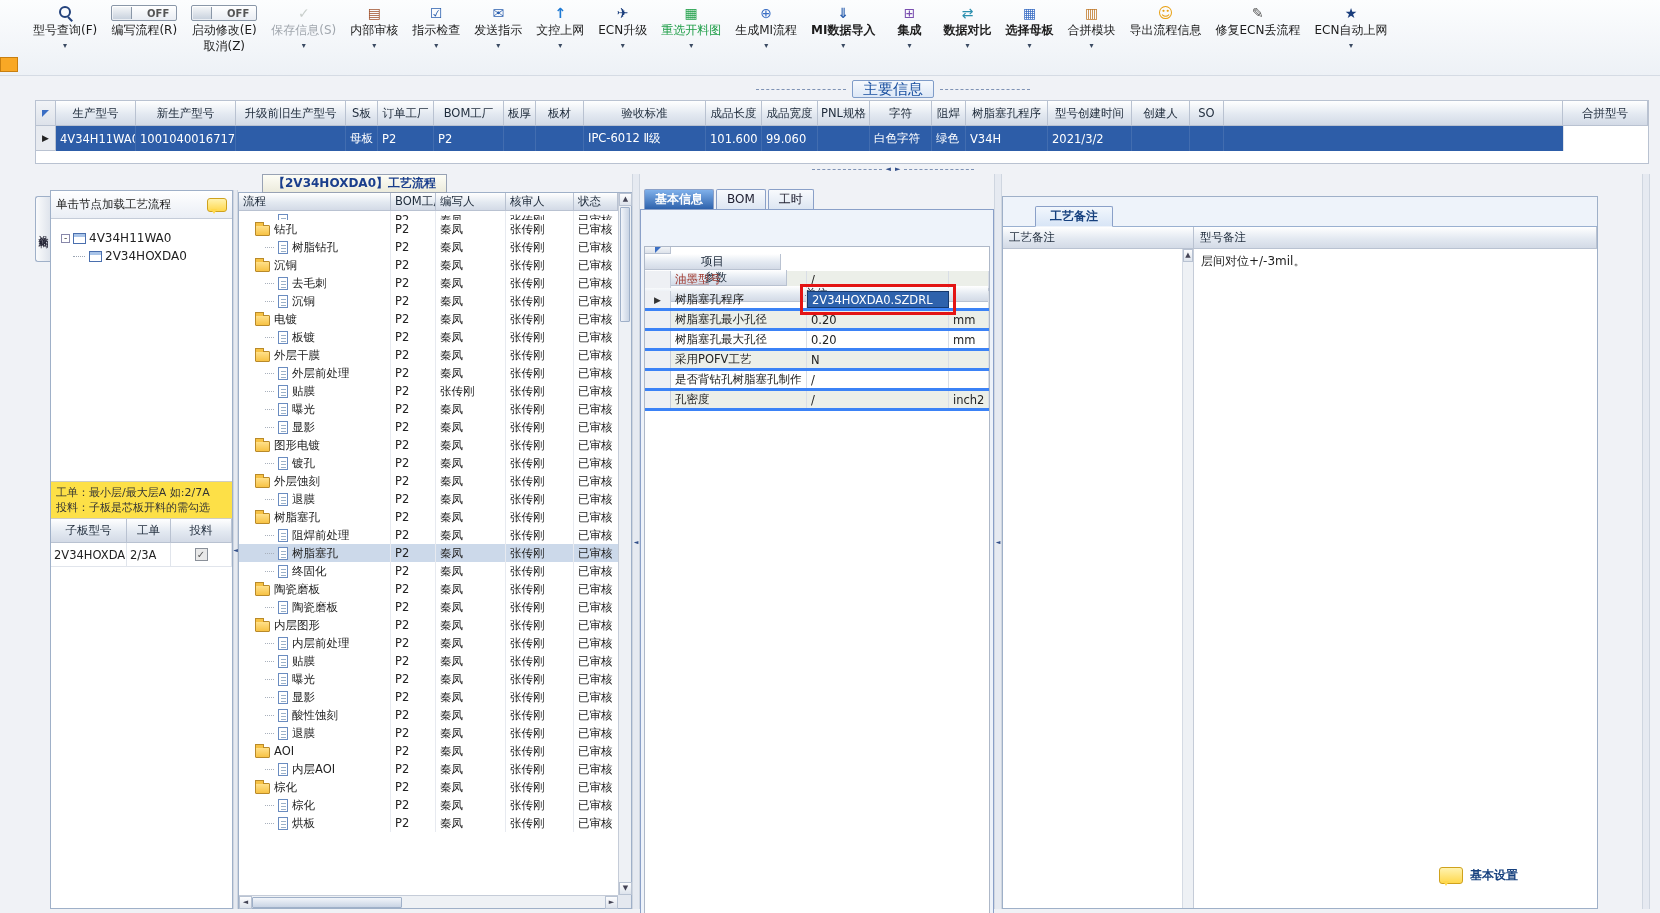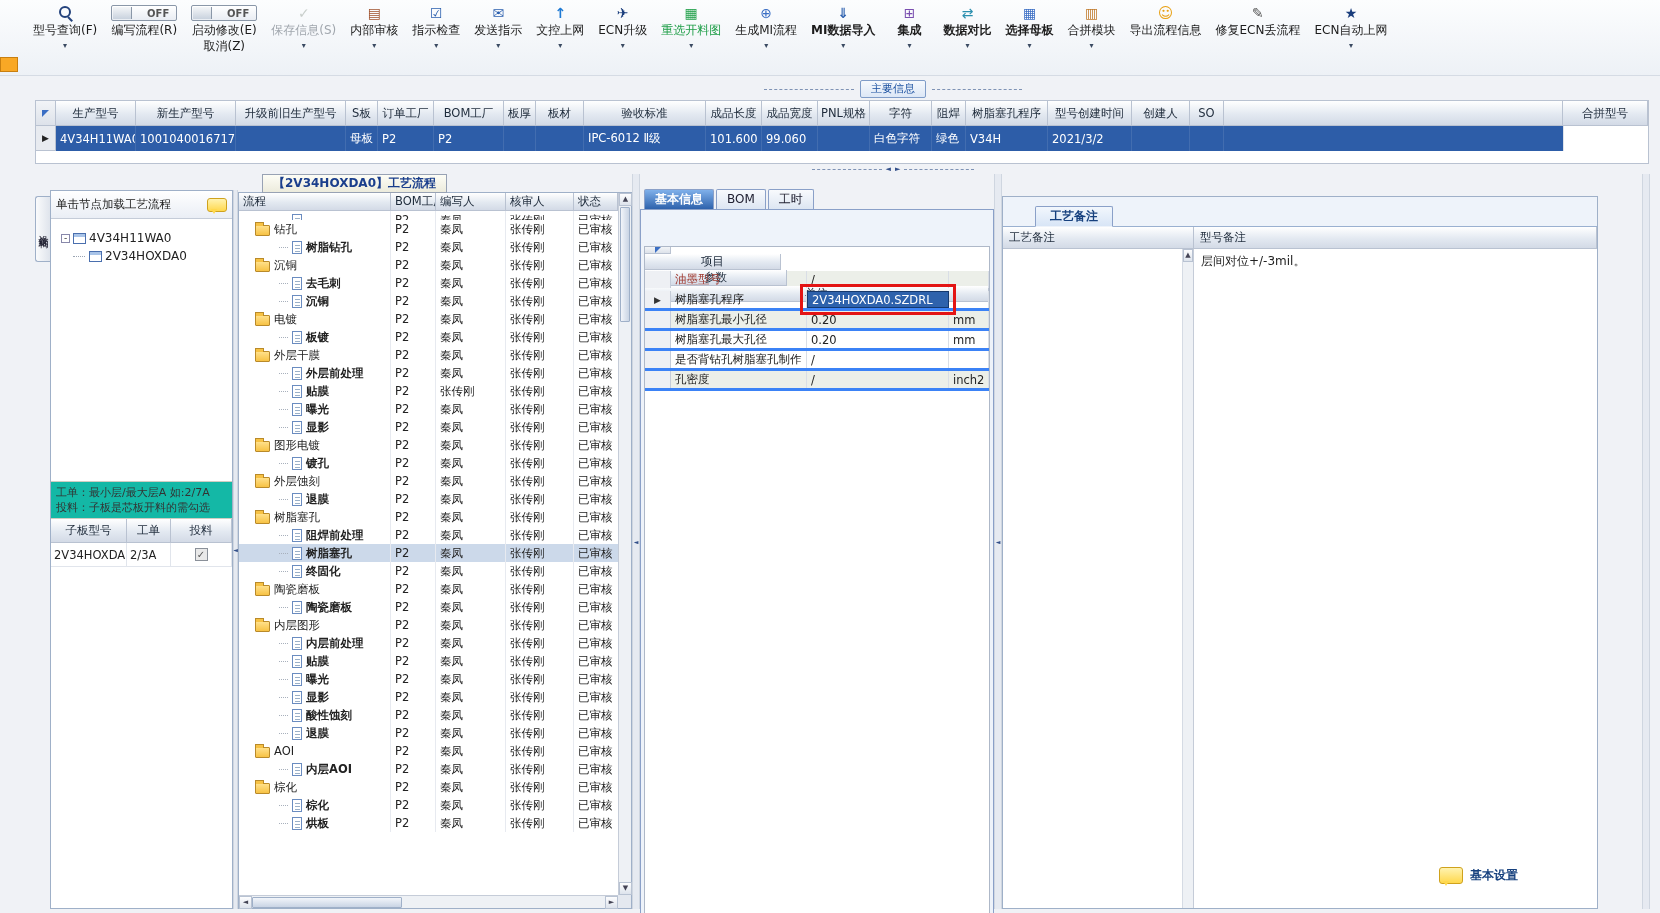--- a/index.html
+++ b/index.html
@@ -58,21 +58,21 @@
   .i-wrench::before{content:"✎";color:#555;}
   .i-star::before{content:"★";color:#1a3d7c;}
 
   #dock-tab{position:absolute;left:0;top:57px;width:18px;height:15px;
             background:#f9a825;border:1px solid #c87f10;}
 
   
   #main-info{position:absolute;left:35px;top:78px;width:1614px;}
   .mi-tabrow{height:22px;display:flex;align-items:center;justify-content:center;padding-left:102px;}
   .mi-dash{width:90px;border-top:1px dashed #7f93b5;margin:0 6px;}
-  .mi-tab{font-size:11px;color:#1a50a0;background:linear-gradient(#f6f9fd,#dce7f6);
+  .mi-tab{font-size:15px;color:#1a50a0;background:linear-gradient(#f6f9fd,#dce7f6);
           border:1px solid #7f9cc8;padding:1px 10px;border-radius:2px;line-height:14px;}
   .mi-grid{border:1px solid #b9c2d1;background:#fff;height:64px;overflow:hidden;}
   .mi-row{display:flex;height:25px;}
   .mi-row > div{flex:none;overflow:hidden;}
   .mi-row > div:nth-of-type(1){width:20px;}
   .mi-row > div:nth-of-type(2){width:80px;}
   .mi-row > div:nth-of-type(3){width:100px;}
   .mi-row > div:nth-of-type(4){width:110px;}
   .mi-row > div:nth-of-type(5){width:32px;}
   .mi-row > div:nth-of-type(6){width:56px;}
@@ -130,21 +130,21 @@
   .lp-tree{height:262px;flex:none;padding-top:10px;}
   .tree-node{display:flex;align-items:center;gap:3px;height:18px;padding-left:10px;
              font-size:12px;color:#222;white-space:nowrap;cursor:pointer;}
   .tree-node.lvl1{padding-left:22px;}
   .tree-node.lvl1::before{content:"";width:12px;border-top:1px dotted #9aa4b2;margin-right:1px;}
   .expander{width:9px;height:9px;flex:none;border:1px solid #88a;background:#fff;
             display:flex;align-items:center;justify-content:center;
             font-size:9px;line-height:7px;color:#333;}
   .win-icon{width:13px;height:11px;flex:none;border:1px solid #4a6fae;background:#fff;position:relative;}
   .win-icon::before{content:"";position:absolute;left:0;right:0;top:0;height:3px;background:#a9c4e8;}
-  .lp-notes{flex:none;background:#14b8a6;border-top:1px solid #cfcdc2;border-bottom:1px solid #cfcdc2;
+  .lp-notes{flex:none;background:#fde047;border-top:1px solid #cfcdc2;border-bottom:1px solid #cfcdc2;
             padding:3px 5px;font-size:11px;color:#333;line-height:15px;}
   .lp-table{flex:1 1 auto;}
   .lpt-row{display:flex;height:24px;}
   .lpt-row > div{flex:none;overflow:hidden;}
   .lpt-row > div:nth-of-type(1){width:76px;}
   .lpt-row > div:nth-of-type(2){width:44px;}
   .lpt-row > div:nth-of-type(3){flex:1 1 auto;}
   .lpt-hcell{display:flex;align-items:center;justify-content:center;font-size:11.5px;color:#1d2a3a;}
   .lpt-data .lpt-cell{display:flex;align-items:center;padding:0 3px;font-size:11.5px;
                       border-right:1px solid #e1e5ec;border-bottom:1px solid #e1e5ec;}
@@ -176,21 +176,21 @@
   .fp-head > div:nth-of-type(4){width:68px;}
   .fp-head > div:nth-of-type(5){flex:1 1 auto;}
   .fp-body{position:absolute;top:18px;left:0;right:13px;bottom:13px;overflow:hidden;background:#fff;}
   .flow-row{display:flex;height:18px;cursor:pointer;}
   .flow-row.selected{background:#ccd9ea;}
   .flow-row.clipped{height:9px;overflow:hidden;}
   .fp-cell{flex:none;height:18px;display:flex;align-items:center;padding:0 4px;
            font-size:11.5px;color:#222;border-right:1px solid #e7eaf0;
            white-space:nowrap;overflow:hidden;}
   .flow-row > .fp-cell:nth-of-type(1){width:152px;padding-left:16px;gap:4px;}
-  .flow-row.lvl1 > .fp-cell:nth-of-type(1){padding-left:40px;font-weight:bold;}
+  .flow-row.lvl1 > .fp-cell:nth-of-type(1){padding-left:26px;}
   .flow-row.lvl1 > .fp-cell:nth-of-type(1)::before{content:"";width:9px;flex:none;
            border-top:1px dotted #a8b0bc;}
   .flow-row > .fp-cell:nth-of-type(2){width:45px;}
   .flow-row > .fp-cell:nth-of-type(3){width:70px;}
   .flow-row > .fp-cell:nth-of-type(4){width:68px;}
   .flow-row > .fp-cell:nth-of-type(5){flex:1 1 auto;border-right:none;}
   .node-icon{flex:none;position:relative;}
   .node-icon.folder{width:15px;height:11px;background:linear-gradient(#ffe08a,#f7c244);
                     border:1px solid #b98a2a;border-radius:1px;margin-top:2px;}
   .node-icon.folder::before{content:"";position:absolute;top:-4px;left:-1px;width:7px;height:3px;
@@ -1009,20 +1009,26 @@
             <div class="pt-cell pt-item">树脂塞孔最小孔径</div>
             <div class="pt-cell pt-value">0.20</div>
             <div class="pt-cell pt-unit">mm</div>
           </div>
           <div class="pt-row">
             <div class="pt-cell pt-marker"></div>
             <div class="pt-cell pt-item">树脂塞孔最大孔径</div>
             <div class="pt-cell pt-value">0.20</div>
             <div class="pt-cell pt-unit">mm</div>
           </div>
+          <div class="pt-row alt">
+            <div class="pt-cell pt-marker"></div>
+            <div class="pt-cell pt-item">采用POFV工艺</div>
+            <div class="pt-cell pt-value">N</div>
+            <div class="pt-cell pt-unit"></div>
+          </div>
           <div class="pt-row">
             <div class="pt-cell pt-marker"></div>
             <div class="pt-cell pt-item">是否背钻孔树脂塞孔制作</div>
             <div class="pt-cell pt-value">/</div>
             <div class="pt-cell pt-unit"></div>
           </div>
           <div class="pt-row alt">
             <div class="pt-cell pt-marker"></div>
             <div class="pt-cell pt-item">孔密度</div>
             <div class="pt-cell pt-value">/</div>

